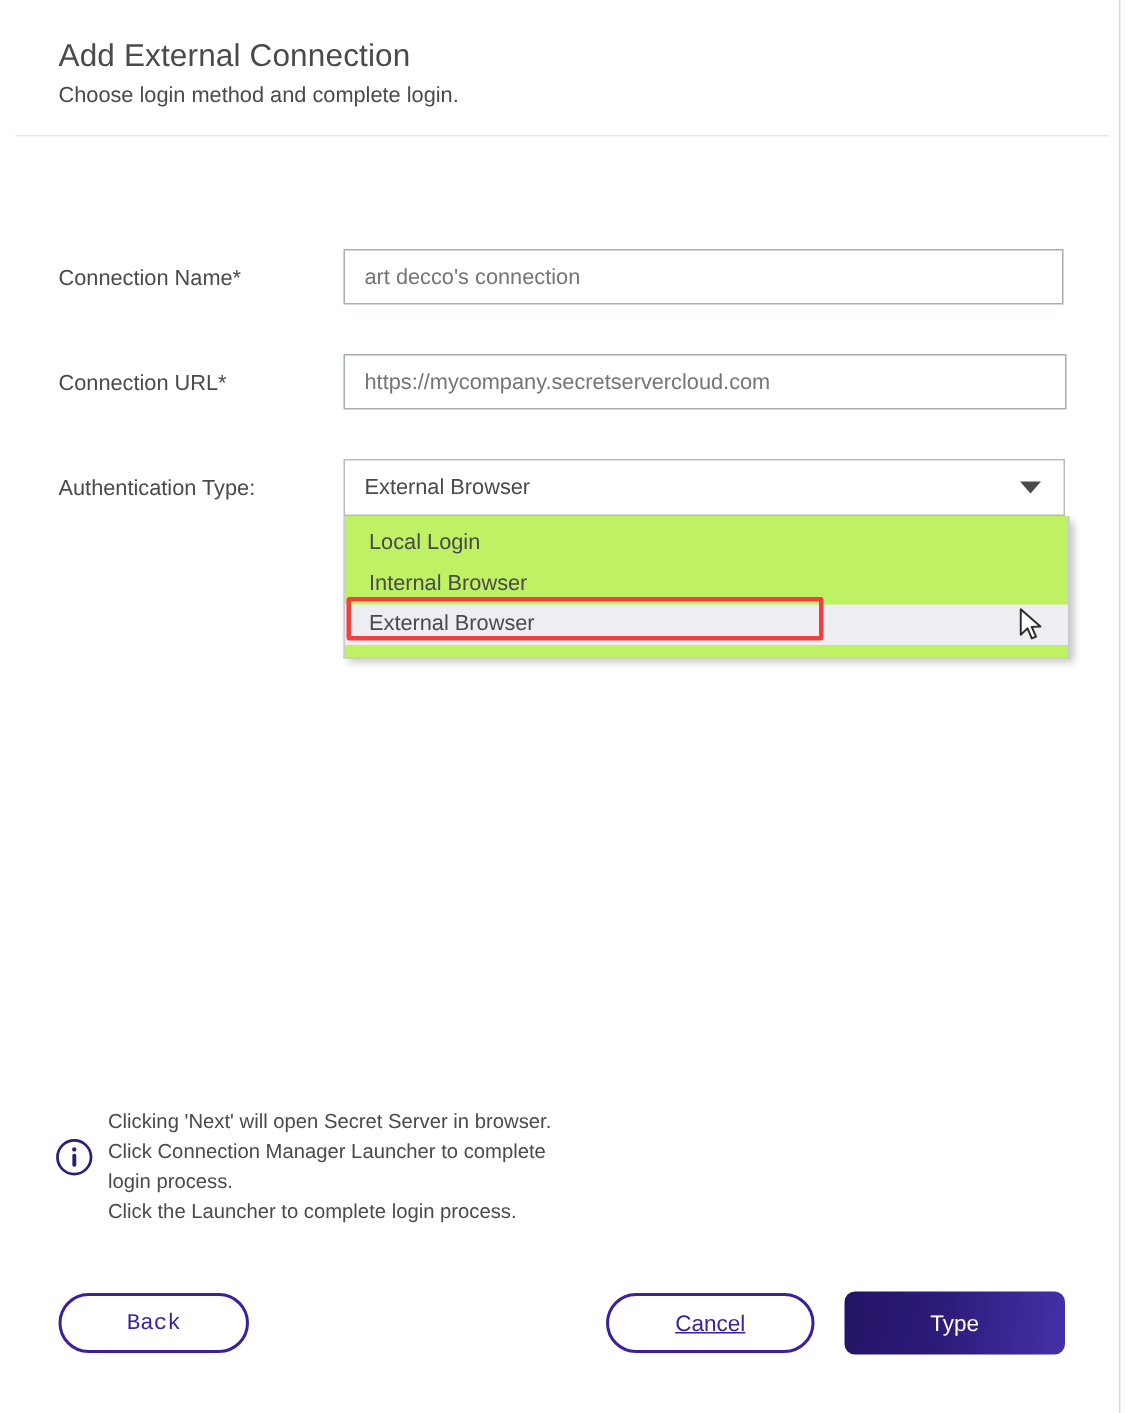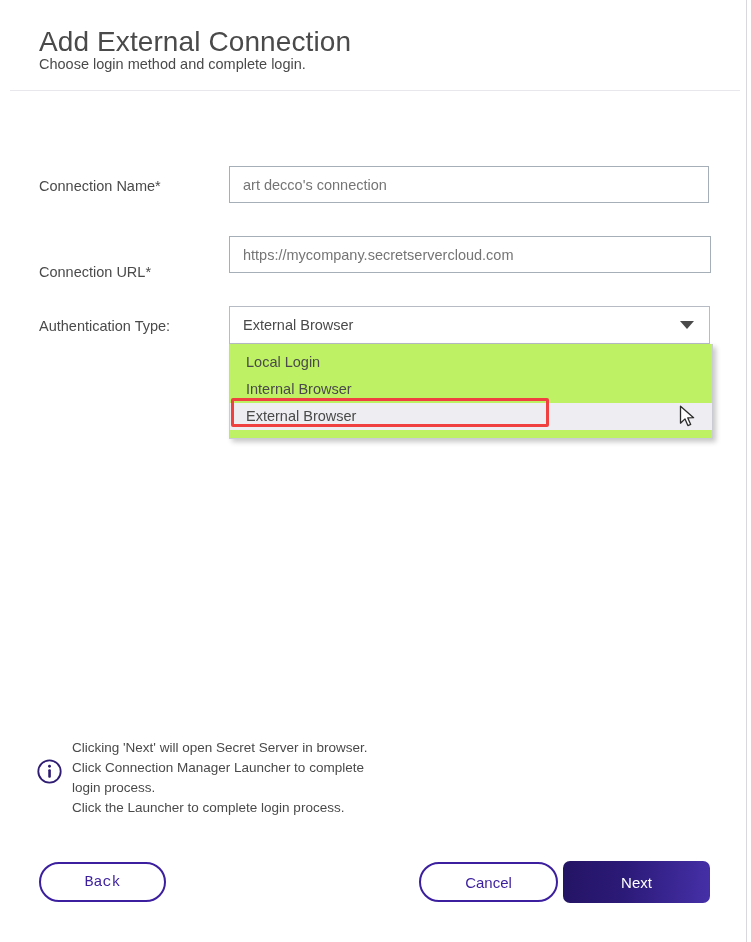--- a/index.html
+++ b/index.html
@@ -24,21 +24,21 @@
     background: #ffffff;
     border-right: 1px solid #d9d9dd;
     box-sizing: border-box;
   }
 
   
   .hdr-title {
     position: absolute;
     left: 39px;
     top: 26px;
-    font-size: 28px;
+    font-size: 21px;
     color: #4a4a4a;
     letter-spacing: 0.1px;
     white-space: nowrap;
   }
   .hdr-sub {
     position: absolute;
     left: 39px;
     top: 56px;
     font-size: 14.5px;
     color: #4a4a4a;
@@ -54,21 +54,21 @@
   }
 
   
   .field-label {
     position: absolute;
     font-size: 14.5px;
     color: #4a4a4a;
     white-space: nowrap;
   }
   #lbl-name { left: 39px; top: 178px; }
-  #lbl-url  { left: 39px; top: 248px; margin-top: 16px; }
+  #lbl-url  { left: 39px; top: 248px; }
   #lbl-auth { left: 39px; top: 318px; }
 
   .text-input {
     position: absolute;
     box-sizing: border-box;
     background: #ffffff;
     border: 1px solid #a6aeb8;
     font-family: "Liberation Sans", sans-serif;
     font-size: 14.5px;
     color: #6d28d9;
@@ -183,21 +183,21 @@
     cursor: pointer;
     user-select: none;
   }
   .btn-outline {
     background: #ffffff;
     border: 2px solid #3b1f9e;
     color: #3b1f9e;
     border-radius: 22px;
   }
   #btn-back   { left: 39px;  top: 862px; width: 127px; height: 40px; font-family: Liberation Mono, monospace; }
-  #btn-cancel { left: 419px; top: 862px; width: 139px; height: 40px; }
+  #btn-cancel { left: 404px; top: 862px; width: 139px; height: 40px; text-decoration: underline; }
   #btn-next {
     left: 563px; top: 861px; width: 147px; height: 42px;
     border: none;
     border-radius: 7px;
     color: #ffffff;
     background: linear-gradient(95deg, #241464 0%, #2c1a78 42%, #4630a8 100%);
   }
 </style>
 </head>
 <body>
@@ -239,15 +239,15 @@
   </svg>
   <div id="info-text">
     <div>Clicking 'Next' will open Secret Server in browser.</div>
     <div>Click Connection Manager Launcher to complete</div>
     <div>login process.</div>
     <div>Click the Launcher to complete login process.</div>
   </div>
 
   <div class="btn btn-outline" id="btn-back">Back</div>
   <div class="btn btn-outline" id="btn-cancel">Cancel</div>
-  <div class="btn" id="btn-next">Next</div>
+  <div class="btn" id="btn-next">Type</div>
 
 </div>
 
 </body></html>

